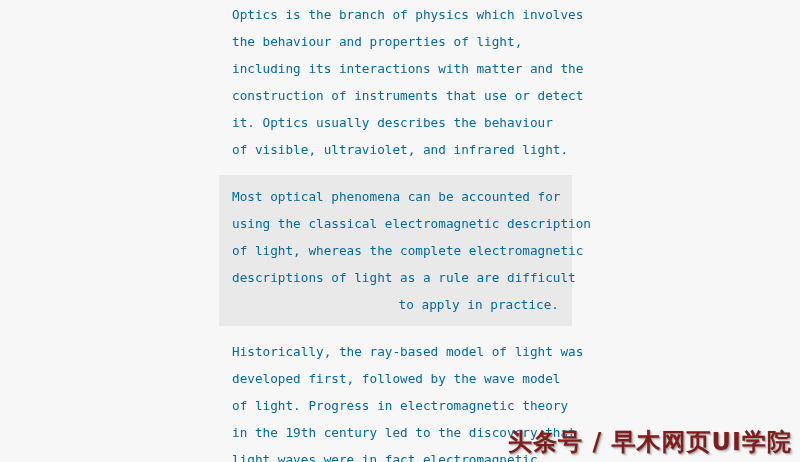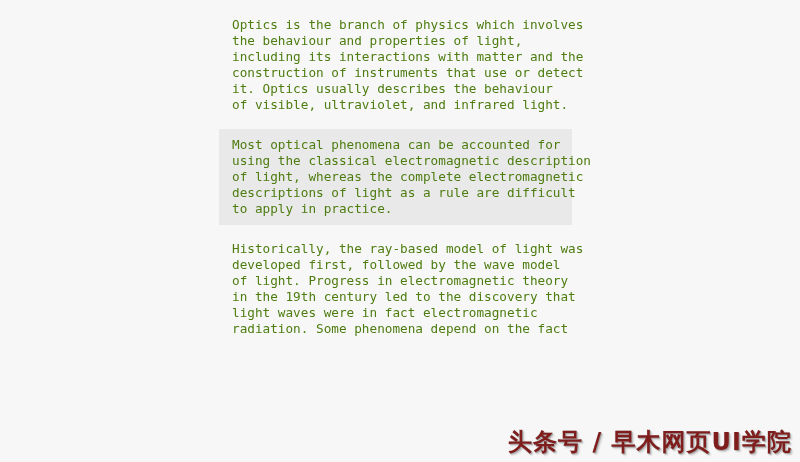--- a/index.html
+++ b/index.html
@@ -15,29 +15,30 @@
   }
   .article {
     position: absolute;
     left: 232px;
     top: 1px;
   }
   .para {
     white-space: pre;
     font-family: "DejaVu Sans Mono", monospace;
     font-size: 12.7px;
-    line-height: 16px;
-    color: #4d7c0f;
-    margin: 16px 0 12px 0;
+    line-height: 27px;
+    color: #0369a1;
+    margin: 0 0 12px 0;
   }
   .para.highlight {
     background: #e9e9e9;
     margin-left: -13px;
     padding: 8px 13px;
     width: 353px;
+    text-align: right;
   }
   .watermark {
     position: absolute;
     right: 8px;
     bottom: 4px;
     font-family: "DejaVu Sans", sans-serif;
     font-size: 24px;
     font-weight: bold;
     letter-spacing: 1px;
     color: #7f1d1d;

